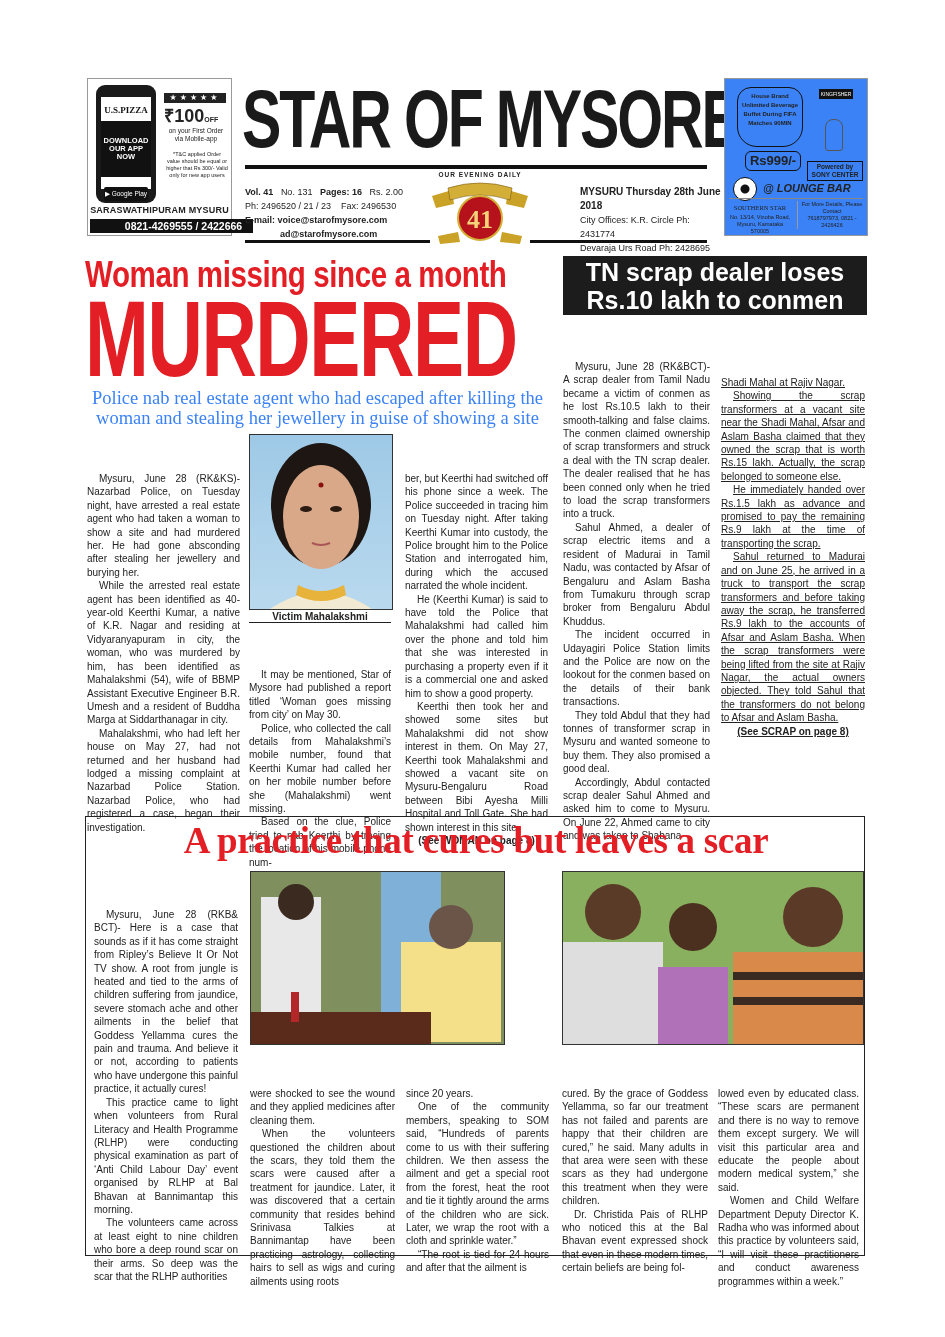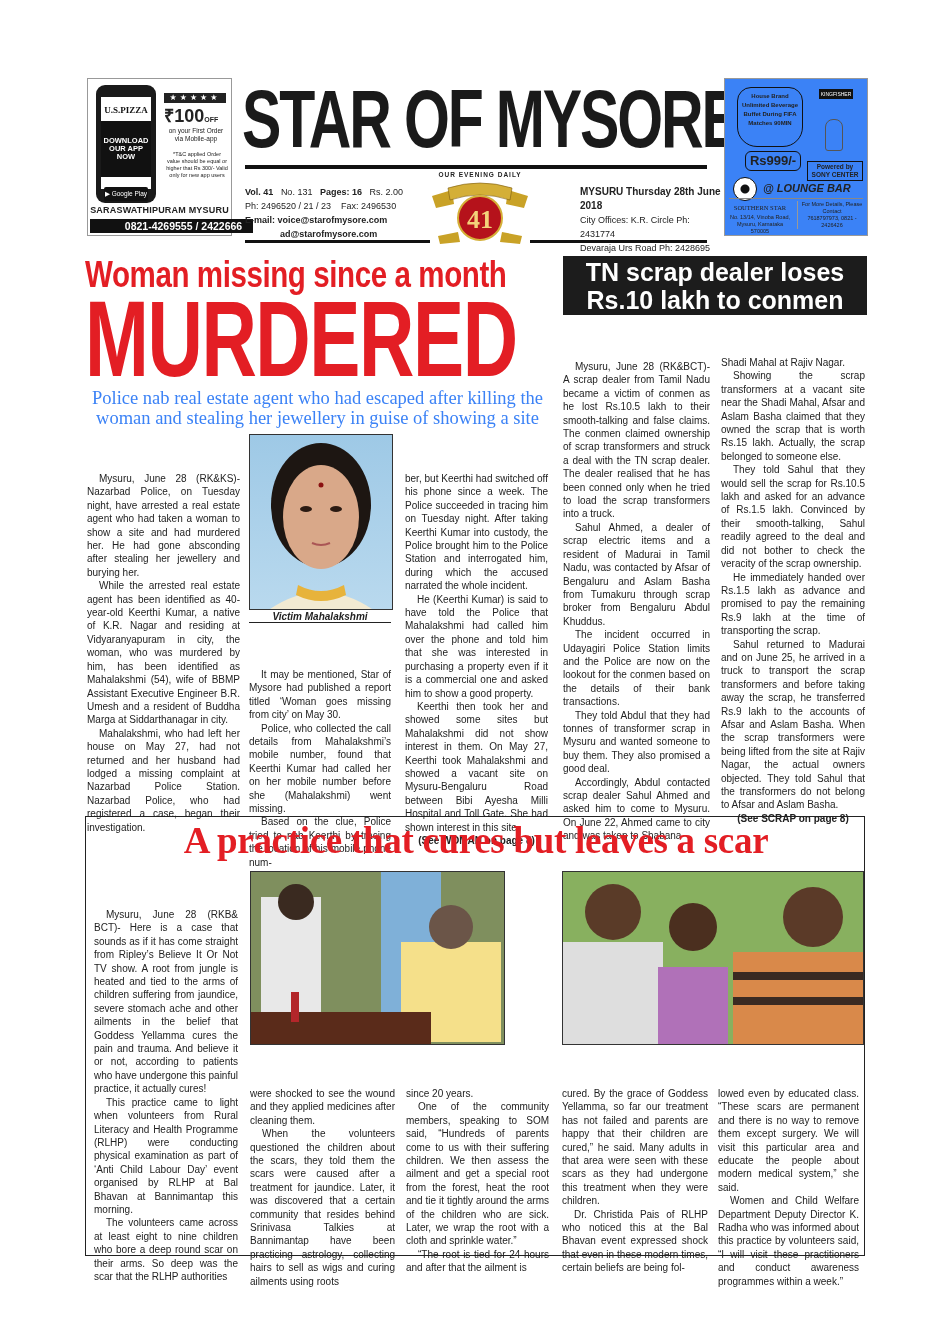--- a/index.html
+++ b/index.html
@@ -40,21 +40,21 @@
   .brand-badge { position:absolute; left:94px; top:10px; width:34px; height:10px; background:#111; color:#fff; font-size:5px; text-align:center; line-height:10px; }
   
   .lead-h1 { left:85px; top:255px; width:465px; font-family:"Liberation Sans", sans-serif; font-weight:bold; color:#e31e24; font-size:36px; line-height:40px; white-space:nowrap; transform:scaleX(0.82); transform-origin:left top; width:570px; letter-spacing:-0.5px; }
   .lead-h2 { left:85px; top:289px; font-family:"Liberation Sans", sans-serif; font-weight:bold; color:#e31e24; font-size:108px; line-height:100px; white-space:nowrap; transform:scaleX(0.71); transform-origin:left top; letter-spacing:-2px; }
   .lead-deck { left:85px; top:388px; width:465px; font-family:"Liberation Serif", serif; font-size:18.5px; line-height:20px; text-align:center; color:#3b82f6; }
   .col { position:absolute; font-size:10px; line-height:13.4px; text-align:justify; color:#222;margin-top:40px; }
   .col p { margin:0; text-indent:12px; }
   .col p.noindent { text-indent:0; }
   .col .see { text-align:center; font-weight:bold; text-indent:0; }
   .photo { position:absolute; border:1px solid #333; overflow:hidden; }
-  .caption { position:absolute; font-size:10px; font-weight:bold; font-style:italic; text-align:center; border-bottom:1.5px solid #222; }
+  .caption { position:absolute; font-size:10px; font-weight:bold; text-align:center; border-bottom:1.5px solid #222; }
   
   .side-h { left:563px; top:256px; width:304px; height:59px; background:#1c1c1c; color:#fff; font-family:"Liberation Sans", sans-serif; font-weight:bold; font-size:25px; line-height:28px; text-align:center; padding-top:2px; box-sizing:border-box; }
   
   .bottom-box { left:85px; top:816px; width:780px; height:440px; border:1.5px solid #222; box-sizing:border-box; }
   .bottom-h { left:90px; top:817px; width:772px; font-family:"Liberation Serif", serif; font-weight:bold; color:#e31e24; font-size:37px; line-height:48px; text-align:center; letter-spacing:-0.3px; }
 </style>
 </head>
 <body>
 
 <div class="abs ad-left">
@@ -166,24 +166,23 @@
   <div>TN scrap dealer loses</div>
   <div>Rs.10 lakh to conmen</div>
 </div>
 <div class="col" style="left:563px;top:320px;width:147px;">
   <p>Mysuru, June 28 (RK&amp;BCT)- A scrap dealer from Tamil Nadu became a victim of conmen as he lost Rs.10.5 lakh to their smooth-talking and false claims. The conmen claimed ownership of scrap transformers and struck a deal with the TN scrap dealer. The dealer realised that he has been conned only when he tried to load the scrap transformers into a truck.</p>
   <p>Sahul Ahmed, a dealer of scrap electric items and a resident of Madurai in Tamil Nadu, was contacted by Afsar of Bengaluru and Aslam Basha from Tumakuru through scrap broker from Bengaluru Abdul Khuddus.</p>
   <p>The incident occurred in Udayagiri Police Station limits and the Police are now on the lookout for the conmen based on the details of their bank transactions.</p>
   <p>They told Abdul that they had tonnes of transformer scrap in Mysuru and wanted someone to buy them. They also promised a good deal.</p>
   <p>Accordingly, Abdul contacted scrap dealer Sahul Ahmed and asked him to come to Mysuru. On June 22, Ahmed came to city and was taken to Shabana</p>
 </div>
-<div class="col" style="left:721px;top:316px;width:144px;">
+<div class="col" style="left:721px;top:336px;width:144px;text-decoration:underline;">
   <p class="noindent">Shadi Mahal at Rajiv Nagar.</p>
   <p>Showing the scrap transformers at a vacant site near the Shadi Mahal, Afsar and Aslam Basha claimed that they owned the scrap that is worth Rs.15 lakh. Actually, the scrap belonged to someone else.</p>
-  <p>They told Sahul that they would sell the scrap for Rs.10.5 lakh and asked for an advance of Rs.1.5 lakh. Convinced by their smooth-talking, Sahul readily agreed to the deal and did not bother to check the veracity of the scrap ownership.</p>
   <p>He immediately handed over Rs.1.5 lakh as advance and promised to pay the remaining Rs.9 lakh at the time of transporting the scrap.</p>
   <p>Sahul returned to Madurai and on June 25, he arrived in a truck to transport the scrap transformers and before taking away the scrap, he transferred Rs.9 lakh to the accounts of Afsar and Aslam Basha. When the scrap transformers were being lifted from the site at Rajiv Nagar, the actual owners objected. They told Sahul that the transformers do not belong to Afsar and Aslam Basha.</p>
   <p class="see">(See SCRAP on page 8)</p>
 </div>
 
 <div class="abs bottom-box"></div>
 <div class="abs bottom-h">A practice that cures but leaves a scar</div>
 
 <div class="col" style="left:94px;top:868px;width:144px;">
   <p>Mysuru, June 28 (RKB&amp; BCT)- Here is a case that sounds as if it has come straight from Ripley’s Believe It Or Not TV show. A root from jungle is heated and tied to the arms of children suffering from jaundice, severe stomach ache and other ailments in the belief that Goddess Yellamma cures the pain and trauma. And believe it or not, according to patients who have undergone this painful practice, it actually cures!</p>

